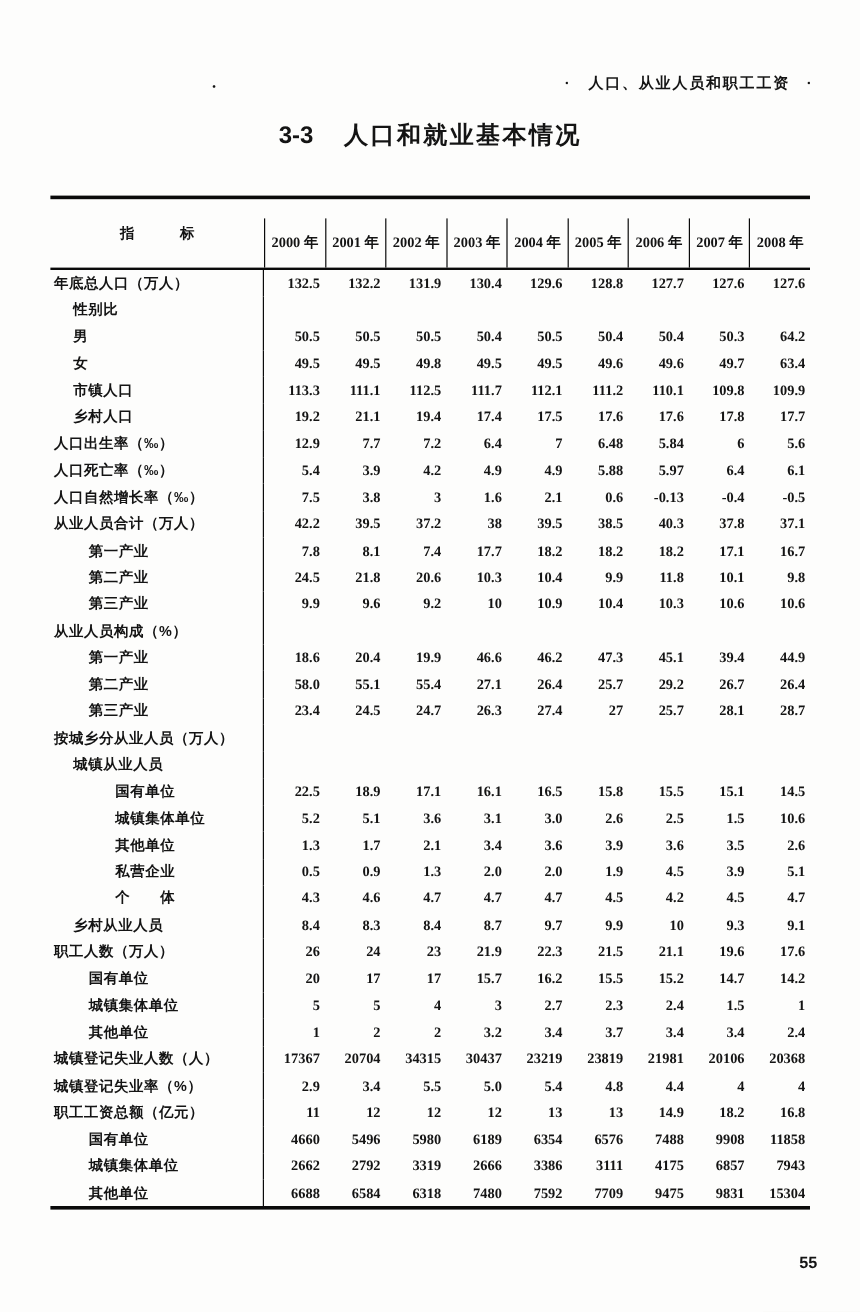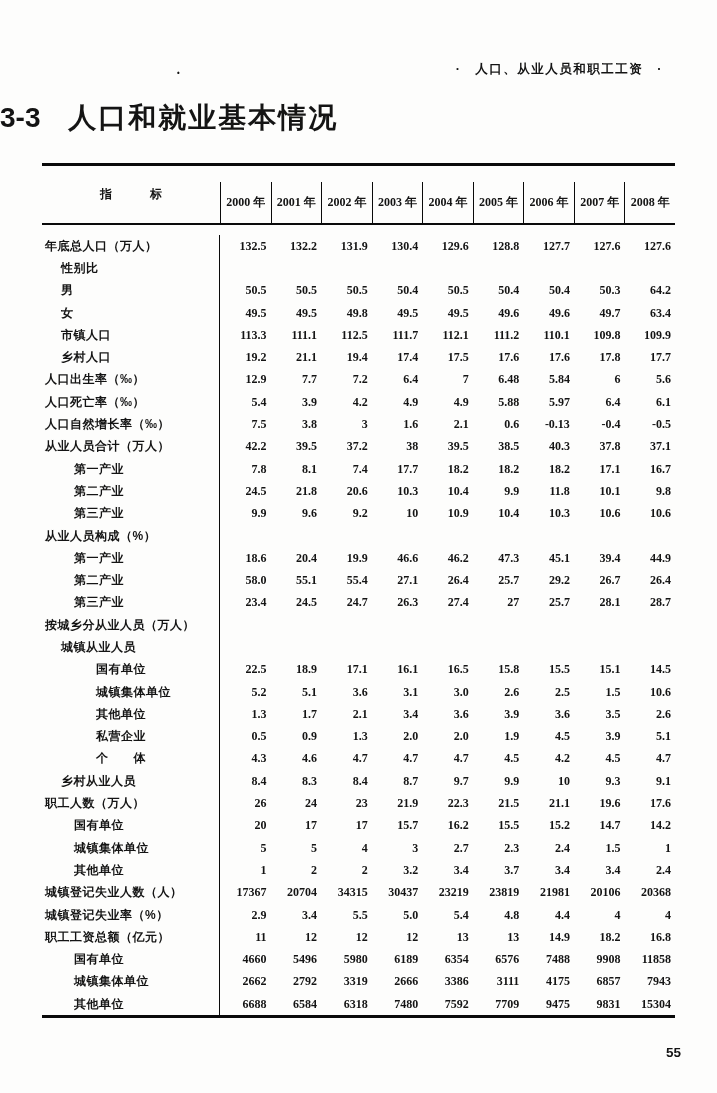--- a/index.html
+++ b/index.html
@@ -5,48 +5,48 @@
   html,body{margin:0;padding:0;}
   body{
     width:717px;height:1093px;background:#f2f2f0;
     font-family:"Liberation Serif","DejaVu Serif",serif;
     color:#141414;position:relative;overflow:hidden;
   }
   .page{
     position:absolute;inset:0;background:#fdfdfc;
   }
   .running-head{
-    position:absolute;top:61px;right:54px;
+    position:absolute;top:61px;right:39px;
     font-size:12.5px;font-weight:700;letter-spacing:1.5px;
     font-family:"Liberation Sans","DejaVu Sans",sans-serif;
   }
   .stray-dot{
     position:absolute;left:176px;top:66px;font-size:14px;font-weight:700;
   }
   .title{
-    position:absolute;top:99px;left:0;width:100%;
-    font-size:28px;font-weight:700;letter-spacing:2px;
+    position:absolute;top:99px;left:0;width:100%;text-align:center;
+    font-size:20px;font-weight:700;letter-spacing:2px;
     font-family:"Liberation Sans","DejaVu Sans",sans-serif;
   }
   .title .num{margin-right:18px;letter-spacing:0;}
   .stats-table{
     position:absolute;left:42px;top:163px;width:633px;
     border-top:3px solid #0a0a0a;border-bottom:3px solid #0a0a0a;
   }
   .thead{
     display:grid;grid-template-columns:178px repeat(9,1fr);
     height:57px;border-bottom:2px solid #0a0a0a;
   }
   .th{
     display:flex;align-items:center;justify-content:center;
     font-size:12px;font-weight:700;
   }
   .th.indicator{letter-spacing:0;gap:38px;}
   .th.year{border-left:1.5px solid #0a0a0a;white-space:nowrap;margin-top:16px;}
-  .tbody{padding-top:10px;}
+  .tbody{padding-top:0;}
   .row{
     display:grid;grid-template-columns:178px repeat(9,1fr);
     height:22.3px;
   }
   .cell{
     display:flex;align-items:center;font-size:12px;font-weight:700;
     white-space:nowrap;overflow:visible;
   }
   .cell.label{
     border-right:1.5px solid #0a0a0a;

